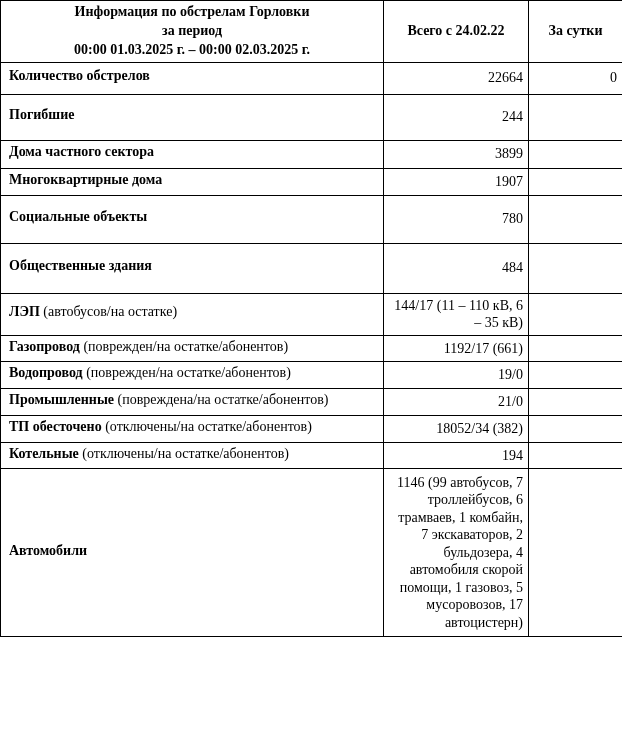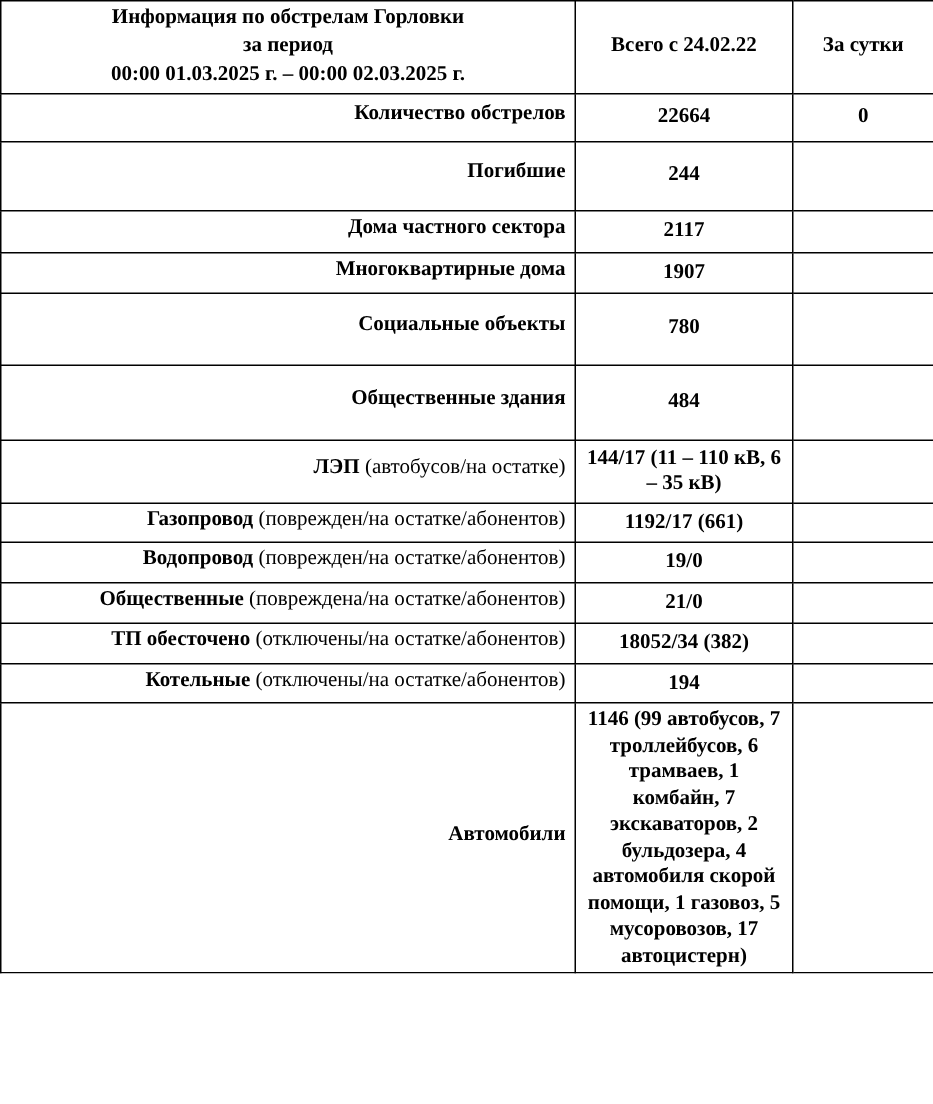--- a/index.html
+++ b/index.html
@@ -25,35 +25,35 @@
   .hdr {
     font-weight: bold;
     text-align: center;
     vertical-align: middle;
     font-size: 14px;
     line-height: 1.35;
     white-space: pre-line;
     padding: 2px 4px;
   }
   .lbl {
-    text-align: right;
+    text-align: left;
     vertical-align: middle;
     font-size: 14px;
     line-height: 1.25;
     padding: 2px 6px 6px 8px;
   }
   .lbl .b {
     font-weight: bold;
   }
   .lbl .rest {
     font-weight: normal;
   }
   .val {
-    font-weight: bold;
-    text-align: center;
+    font-weight: normal;
+    text-align: right;
     vertical-align: middle;
     font-size: 14px;
     line-height: 1.25;
     padding: 2px 5px;
   }
 </style>
 </head>
 <body>
 
 <table class="report">
@@ -75,21 +75,21 @@
       <td class="val">22664</td>
       <td class="val">0</td>
     </tr>
     <tr style="height:46px">
       <td class="lbl"><span class="b">Погибшие</span><span class="rest"></span></td>
       <td class="val">244</td>
       <td class="val"></td>
     </tr>
     <tr style="height:28px">
       <td class="lbl"><span class="b">Дома частного сектора</span><span class="rest"></span></td>
-      <td class="val">2117</td>
+      <td class="val">3899</td>
       <td class="val"></td>
     </tr>
     <tr style="height:27px">
       <td class="lbl"><span class="b">Многоквартирные дома</span><span class="rest"></span></td>
       <td class="val">1907</td>
       <td class="val"></td>
     </tr>
     <tr style="height:48px">
       <td class="lbl"><span class="b">Социальные объекты</span><span class="rest"></span></td>
       <td class="val">780</td>
@@ -109,21 +109,21 @@
       <td class="lbl"><span class="b">Газопровод</span><span class="rest"> (поврежден/на остатке/абонентов)</span></td>
       <td class="val">1192/17 (661)</td>
       <td class="val"></td>
     </tr>
     <tr style="height:23px">
       <td class="lbl"><span class="b">Водопровод</span><span class="rest"> (поврежден/на остатке/абонентов)</span></td>
       <td class="val">19/0</td>
       <td class="val"></td>
     </tr>
     <tr style="height:27px">
-      <td class="lbl"><span class="b">Общественные</span><span class="rest"> (повреждена/на остатке/абонентов)</span></td>
+      <td class="lbl"><span class="b">Промышленные</span><span class="rest"> (повреждена/на остатке/абонентов)</span></td>
       <td class="val">21/0</td>
       <td class="val"></td>
     </tr>
     <tr style="height:27px">
       <td class="lbl"><span class="b">ТП обесточено</span><span class="rest"> (отключены/на остатке/абонентов)</span></td>
       <td class="val">18052/34 (382)</td>
       <td class="val"></td>
     </tr>
     <tr style="height:26px">
       <td class="lbl"><span class="b">Котельные</span><span class="rest"> (отключены/на остатке/абонентов)</span></td>

